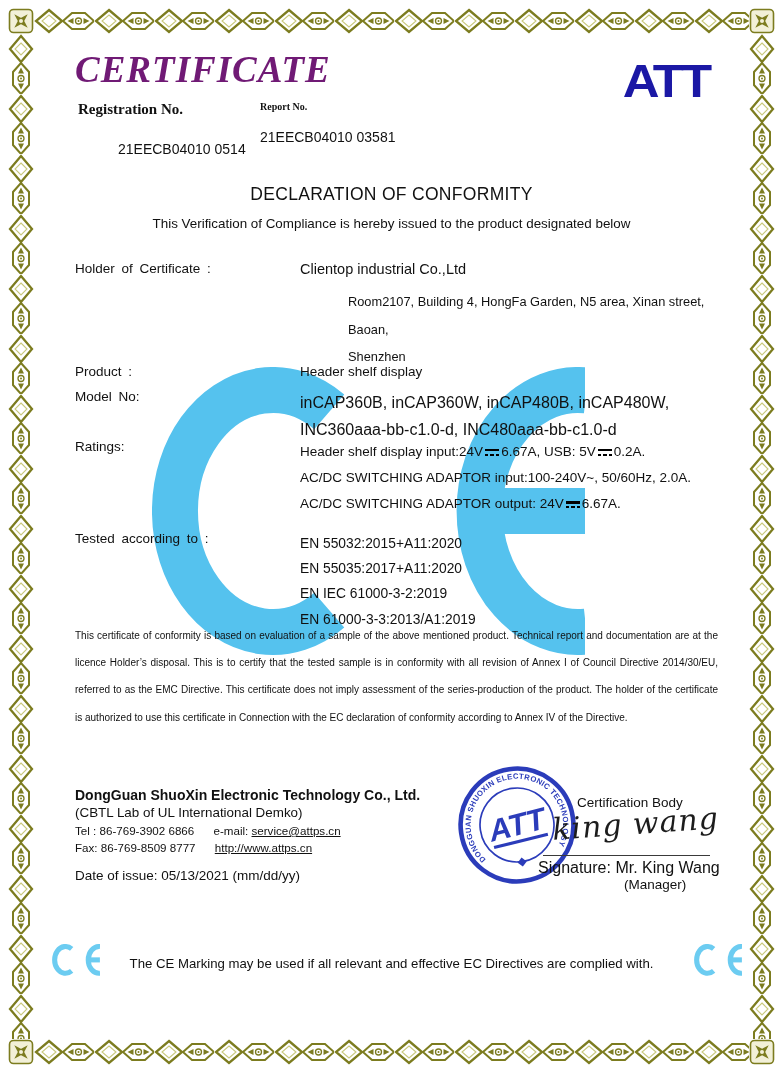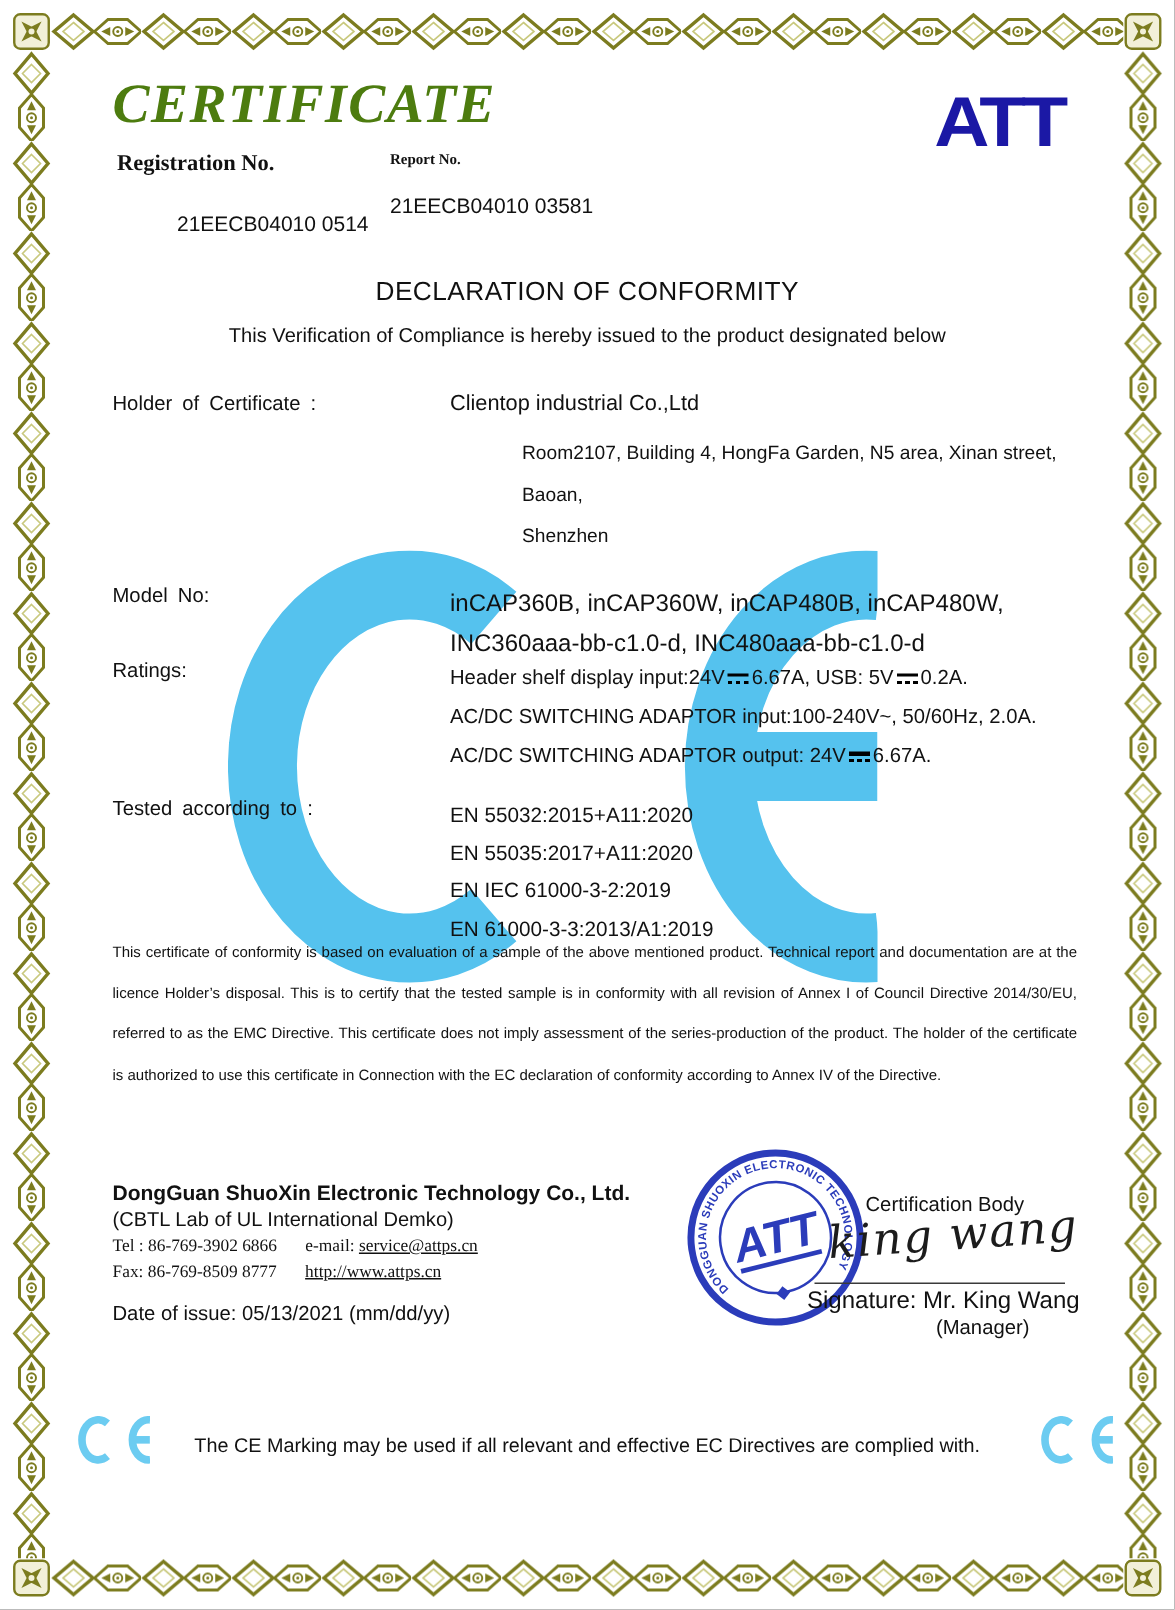--- a/index.html
+++ b/index.html
@@ -12,21 +12,21 @@
 
   
   .b-strip { position:absolute; display:block; }
   .b-corner { position:absolute; display:block; }
 
   
   .cert-title {
     left:75px; top:48px;
     font-family:"Liberation Serif", serif;
     font-style:italic; font-weight:bold;
-    font-size:37px; letter-spacing:1px; color:#4d7c0f;
+    font-size:37px; letter-spacing:1px; color:#701a75;
   }
   .att-logo {
     left:610px; top:54px; width:112px; text-align:center;
     font-size:51px; font-weight:bold; letter-spacing:-3px;
     transform:scaleY(0.92); transform-origin:top left;
     color:#1b18a5;
   }
   .reg-label { left:78px;  top:101px; font-family:"Liberation Serif", serif; font-weight:bold; font-size:15px; }
   .rep-label { left:260px; top:101px; font-family:"Liberation Serif", serif; font-weight:bold; font-size:10px; }
   .reg-value { left:78px;  top:141px; font-size:14px;margin-left:40px; }
@@ -60,21 +60,21 @@
 
   .statement {
     left:75px; top:622px; width:643px; z-index:2;
     font-size:10px; line-height:27.2px; text-align:justify;
   }
 
   
   .issuer { left:75px; top:787px; z-index:2; }
   .issuer-name { font-size:14px; font-weight:bold; }
   .issuer-lab  { font-size:13.4px; margin-top:2px; }
-  .issuer-line { font-size:11.6px; margin-top:4px;font-family:Liberation Serif, serif; }
+  .issuer-line { font-size:11.6px; margin-top:4px; }
   .issuer-line .gap { display:inline-block; width:16px; }
   .issuer-line a { color:#111; }
   .date-line { left:75px; top:868px; font-size:13.5px; z-index:2; }
 
   
   .stamp { left:456px; top:764px; z-index:3; }
   .body-label { left:577px; top:795px; font-size:13.5px; z-index:4; }
   .signature-script {
     left:552px; top:806px; z-index:4;
     font-family:"DejaVu Serif", serif; font-style:italic;
@@ -175,20 +175,24 @@
 
   <div class="abs row row-holder">
     <span class="lbl">Holder of Certificate :</span>
     <div class="val">
       <div class="holder-name">Clientop industrial Co.,Ltd</div>
       <div class="holder-addr">Room2107, Building 4, HongFa Garden, N5 area, Xinan street, Baoan,</div>
       <div class="holder-addr">Shenzhen</div>
     </div>
   </div>
 
+  <div class="abs row row-product">
+    <span class="lbl">Product :</span>
+    <div class="val product-val">Header shelf display</div>
+  </div>
 
   <div class="abs row row-model">
     <span class="lbl">Model No:</span>
     <div class="val">
       <div class="model-line">inCAP360B, inCAP360W, inCAP480B, inCAP480W,</div>
       <div class="model-line">INC360aaa-bb-c1.0-d, INC480aaa-bb-c1.0-d</div>
     </div>
   </div>
 
   <div class="abs row row-ratings">

